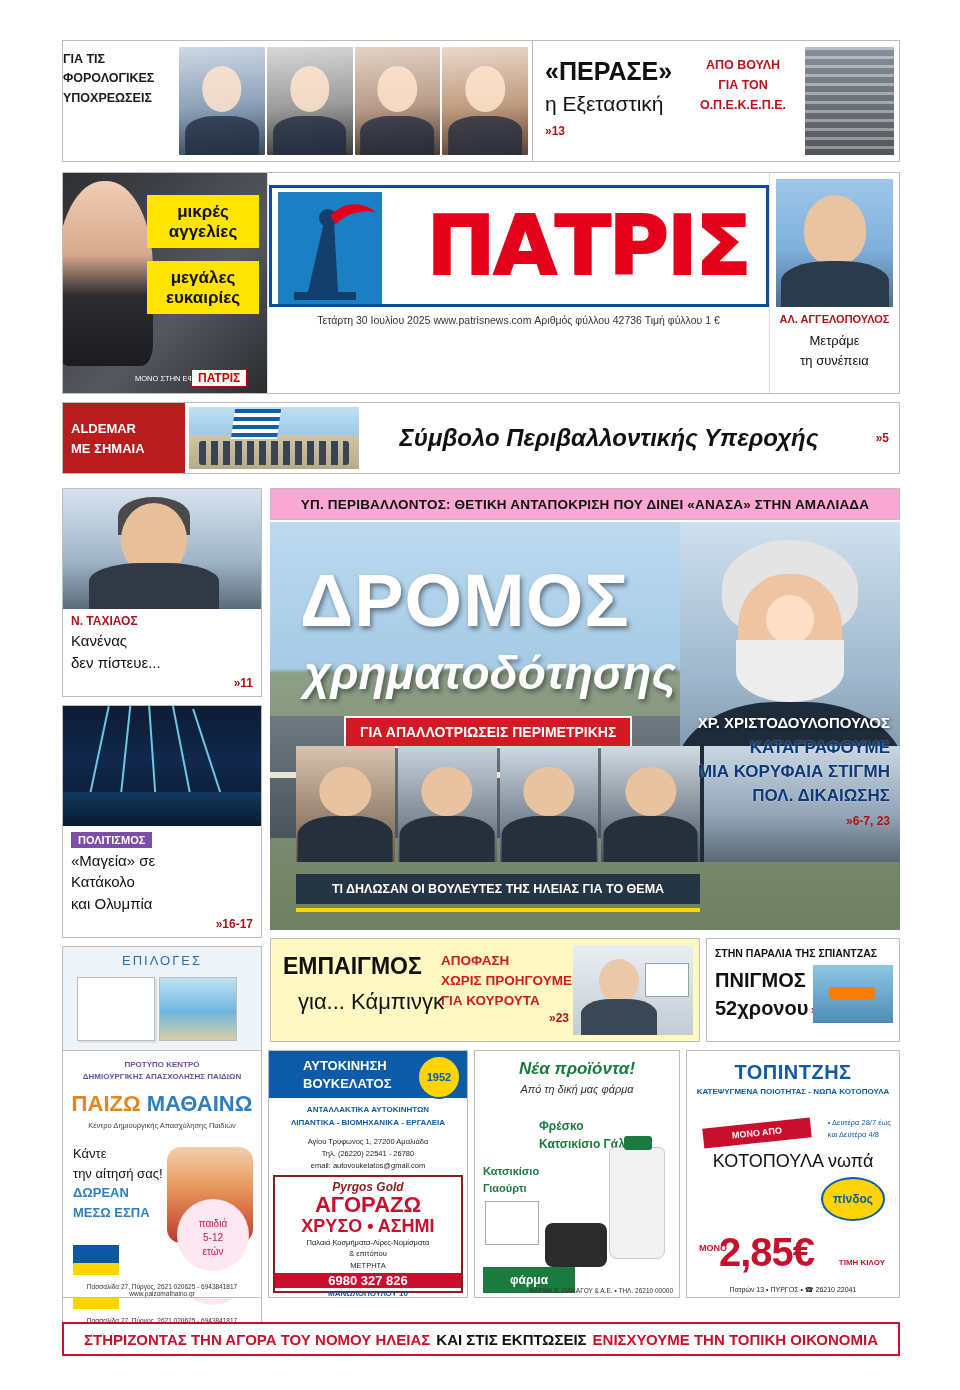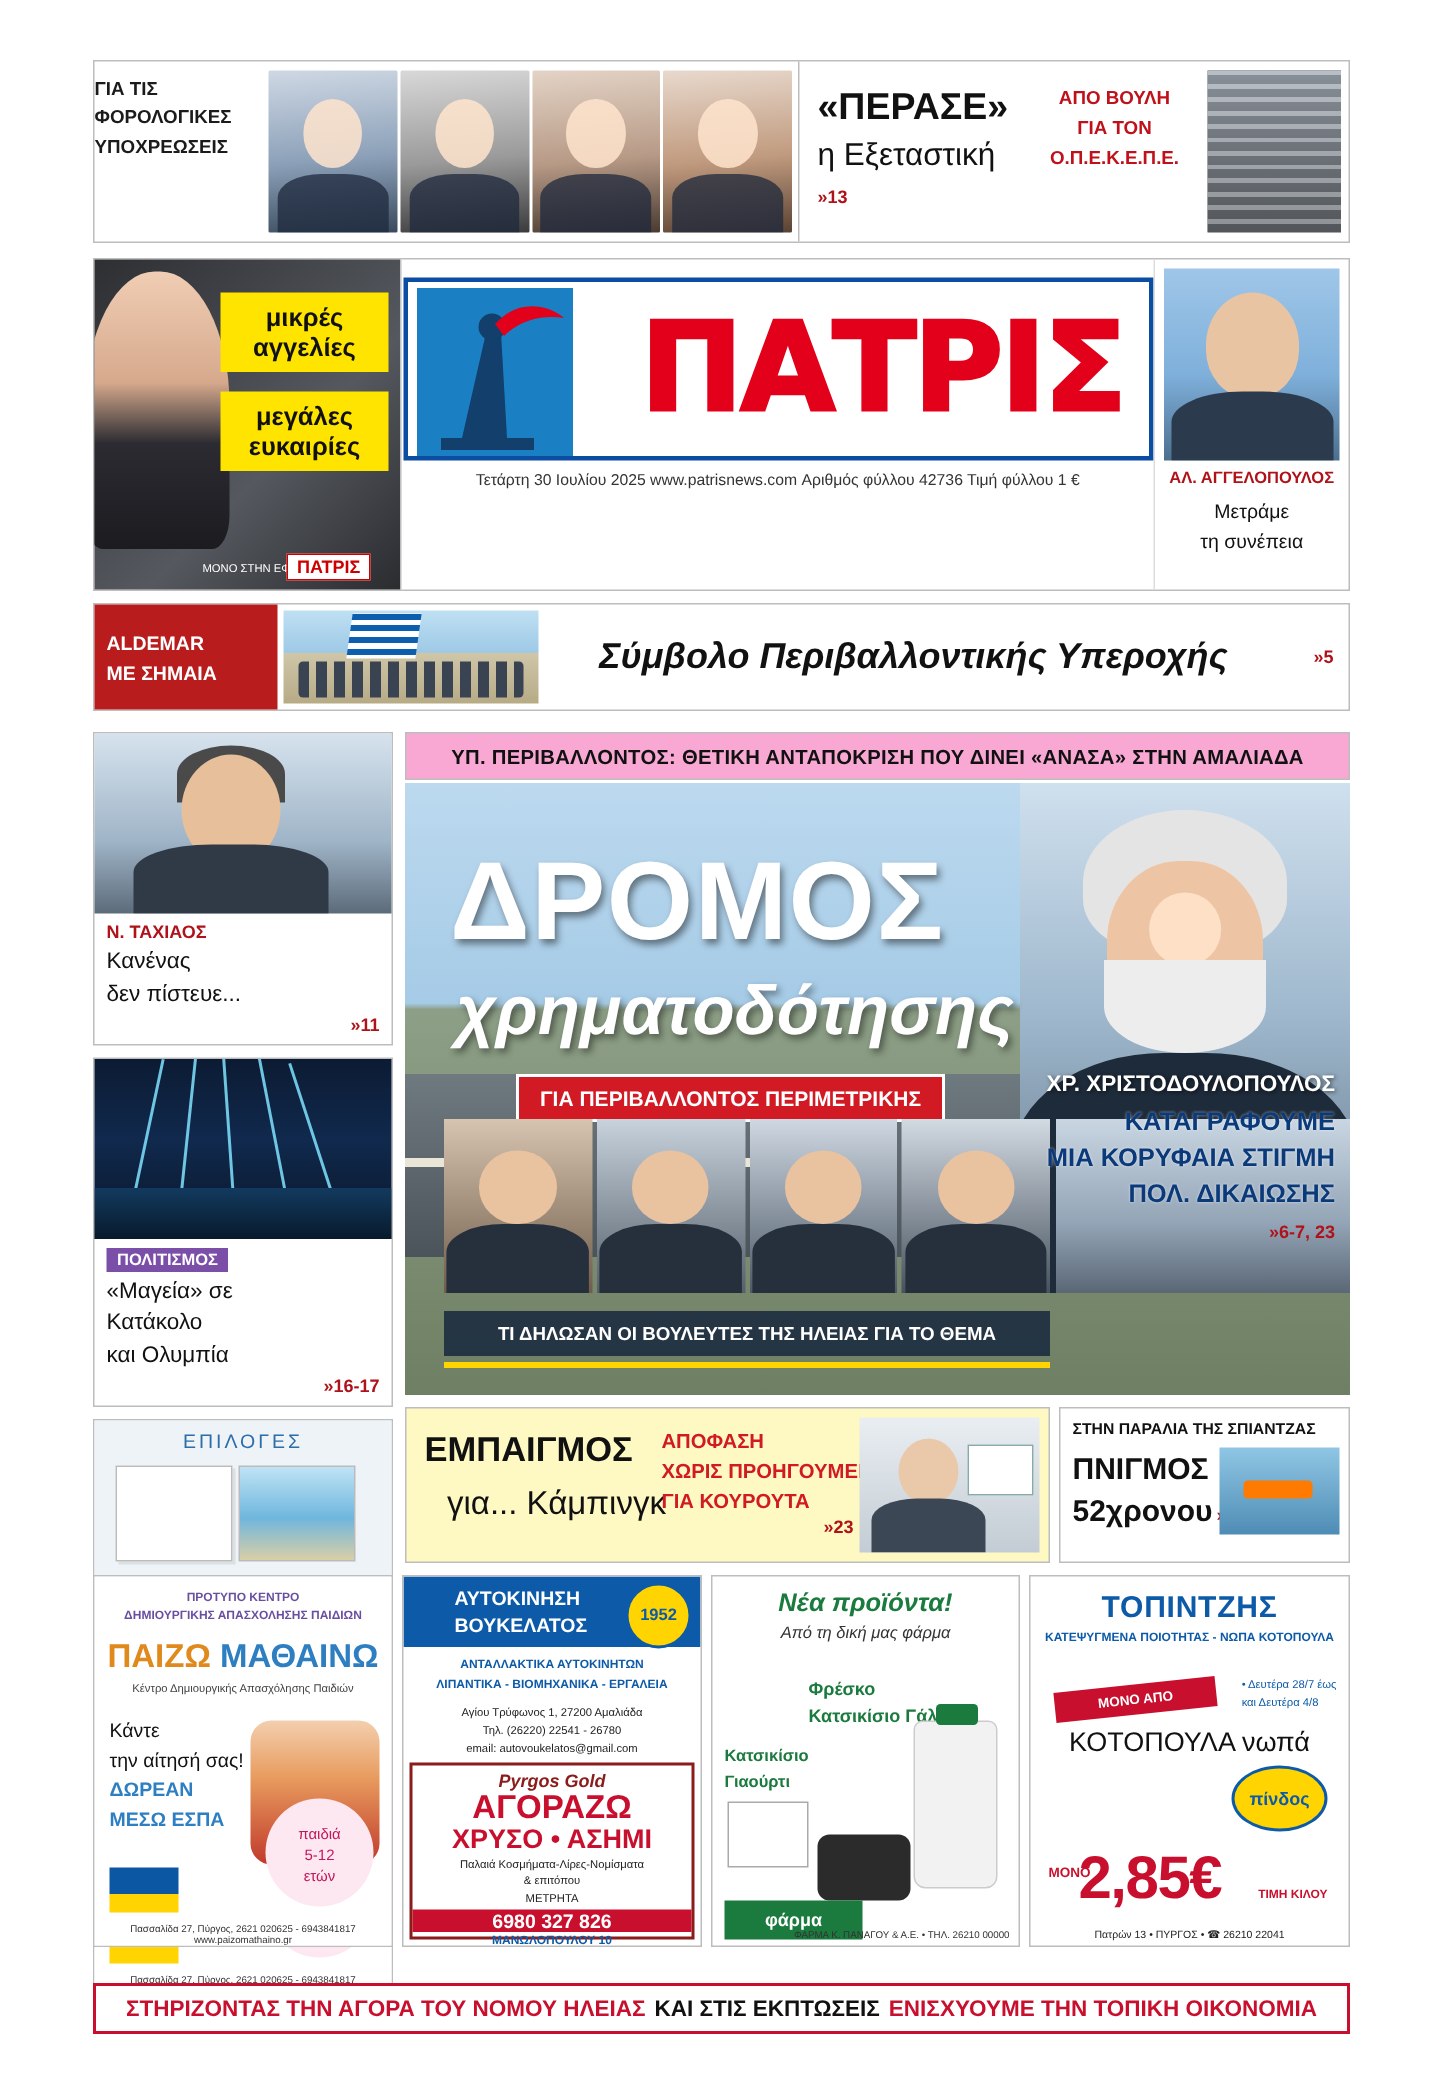--- a/index.html
+++ b/index.html
@@ -432,21 +432,21 @@
   <div class="hero">
     <div class="road"></div>
     <div class="portrait">
       <div class="hair"></div>
         <div class="face"></div>
         <div class="beard"></div>
         <div class="suit"></div>
     </div>
     <div class="h1">ΔΡΟΜΟΣ</div>
     <div class="h2">χρηματοδότησης</div>
-    <div class="redbar">ΓΙΑ ΠΕΡΙΒΑΛΛΟΝΤΟΣ ΠΕΡΙΜΕΤΡΙΚΗΣ</div>
+    <div class="redbar">ΓΙΑ ΑΠΑΛΛΟΤΡΙΩΣΕΙΣ ΠΕΡΙΜΕΤΡΙΚΗΣ</div>
     <div class="thumbs">
       <div class="t" style="background:linear-gradient(180deg,#d6c4b0,#6f5c4a)">
           <div class="hd"></div>
           <div class="bd"></div>
         </div>
       <div class="t" style="background:linear-gradient(180deg,#c8d2dc,#56606c)">
           <div class="hd"></div>
           <div class="bd"></div>
         </div>
       <div class="t" style="background:linear-gradient(180deg,#cfd8e2,#4c5967)">

